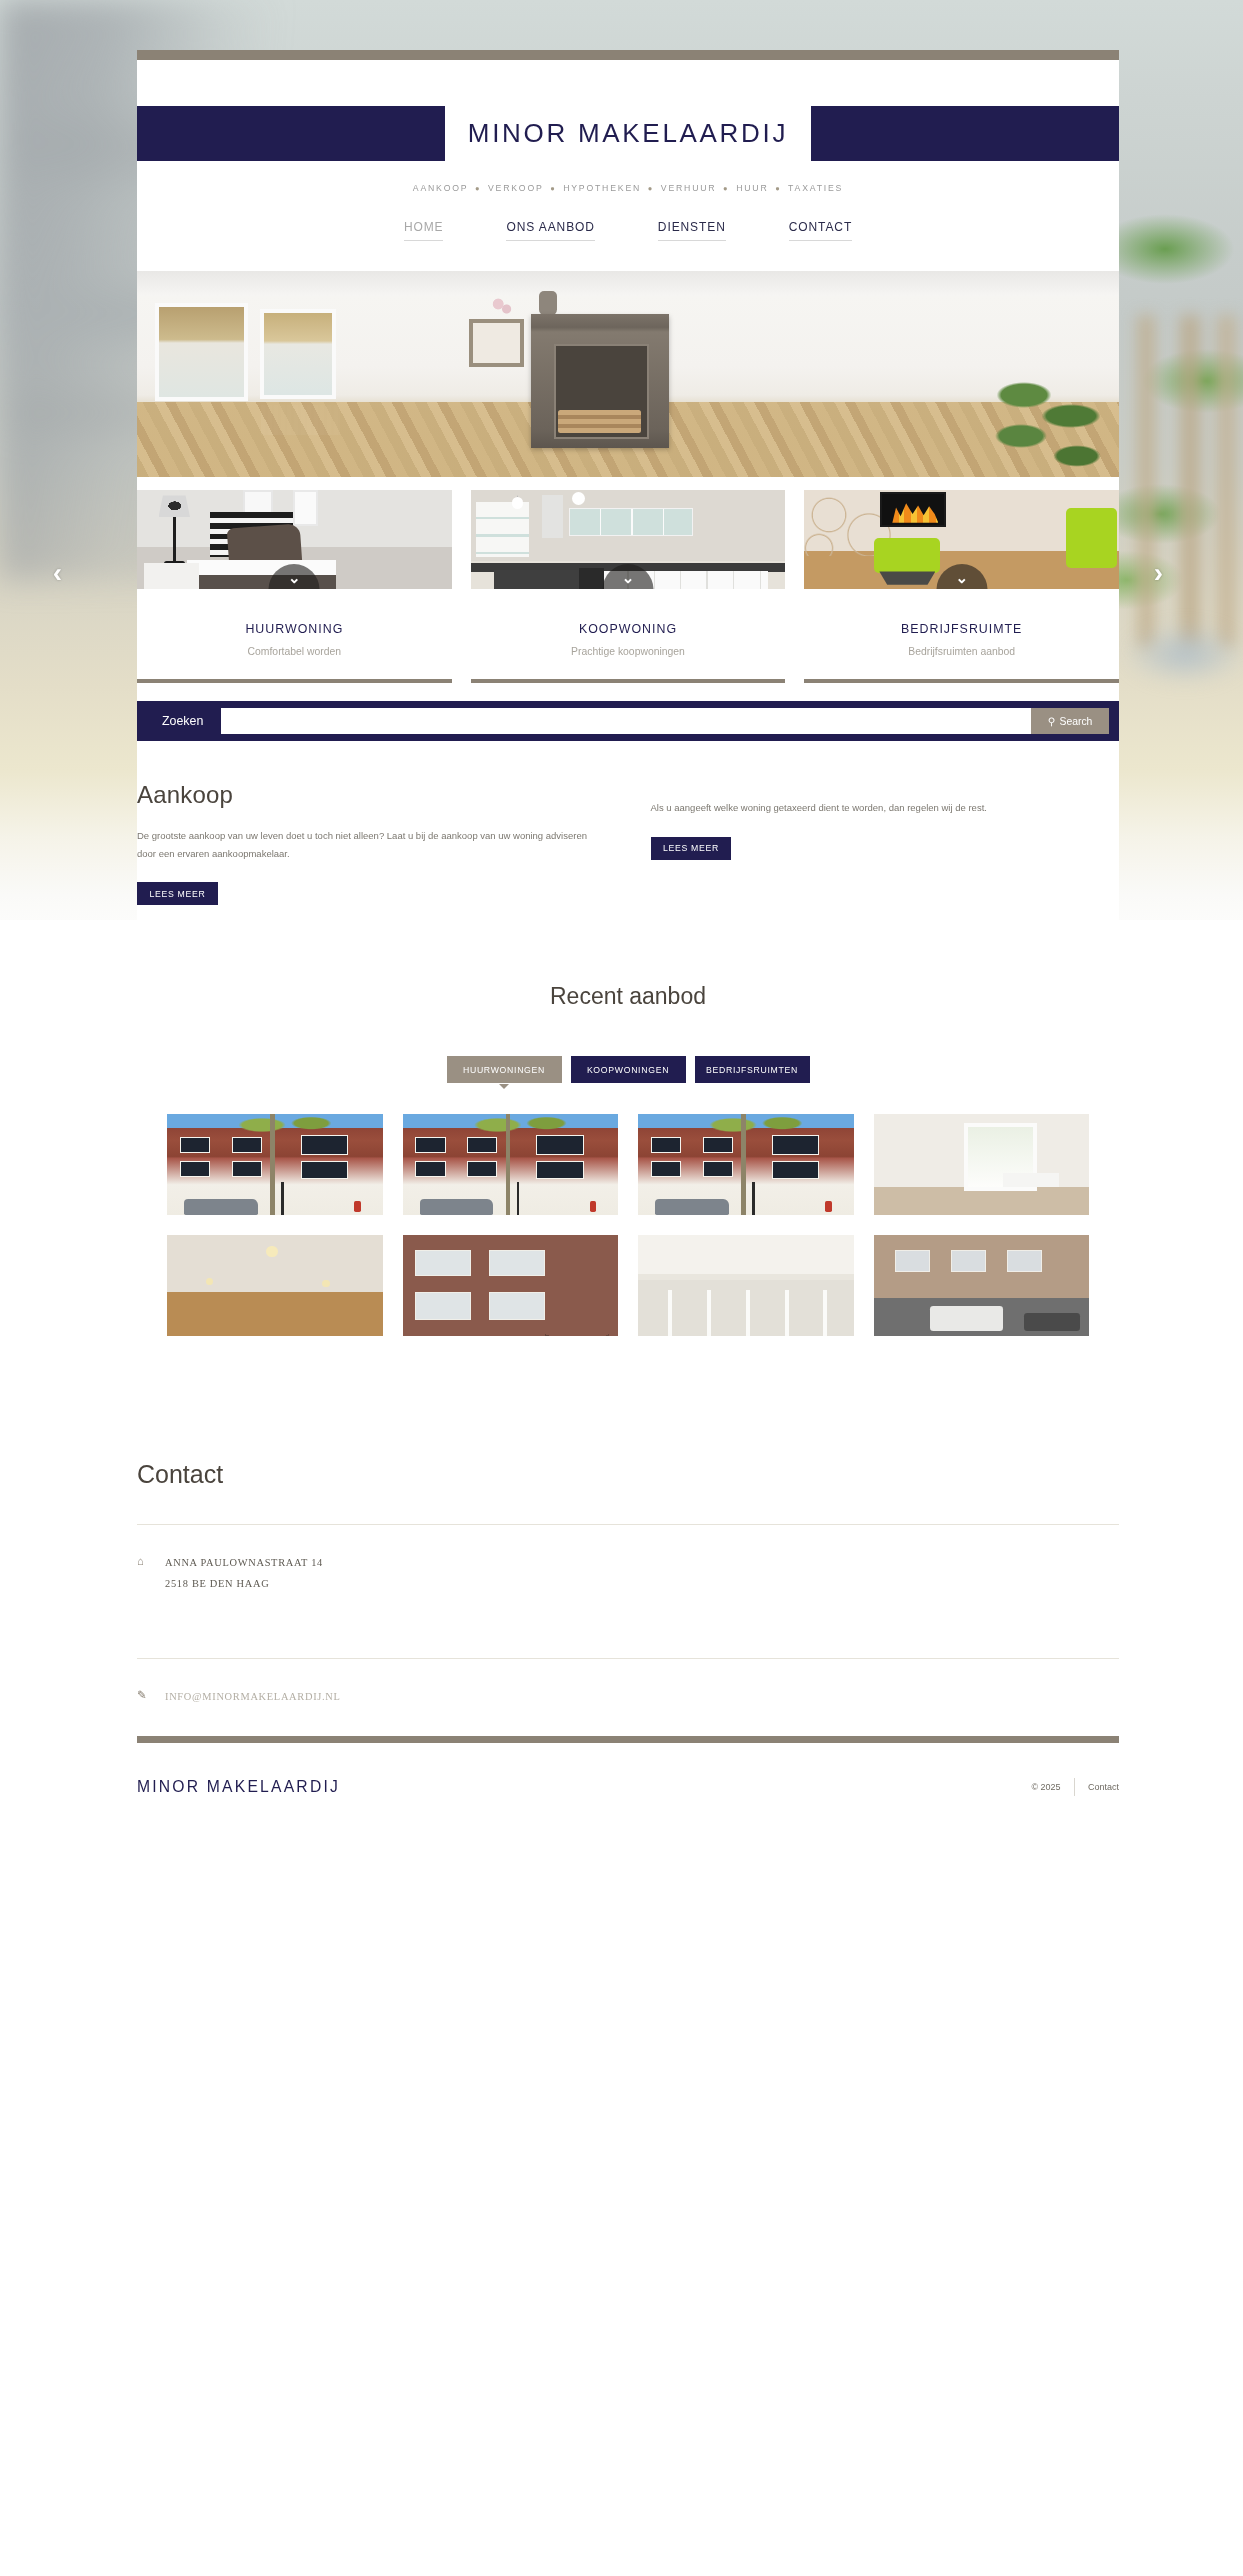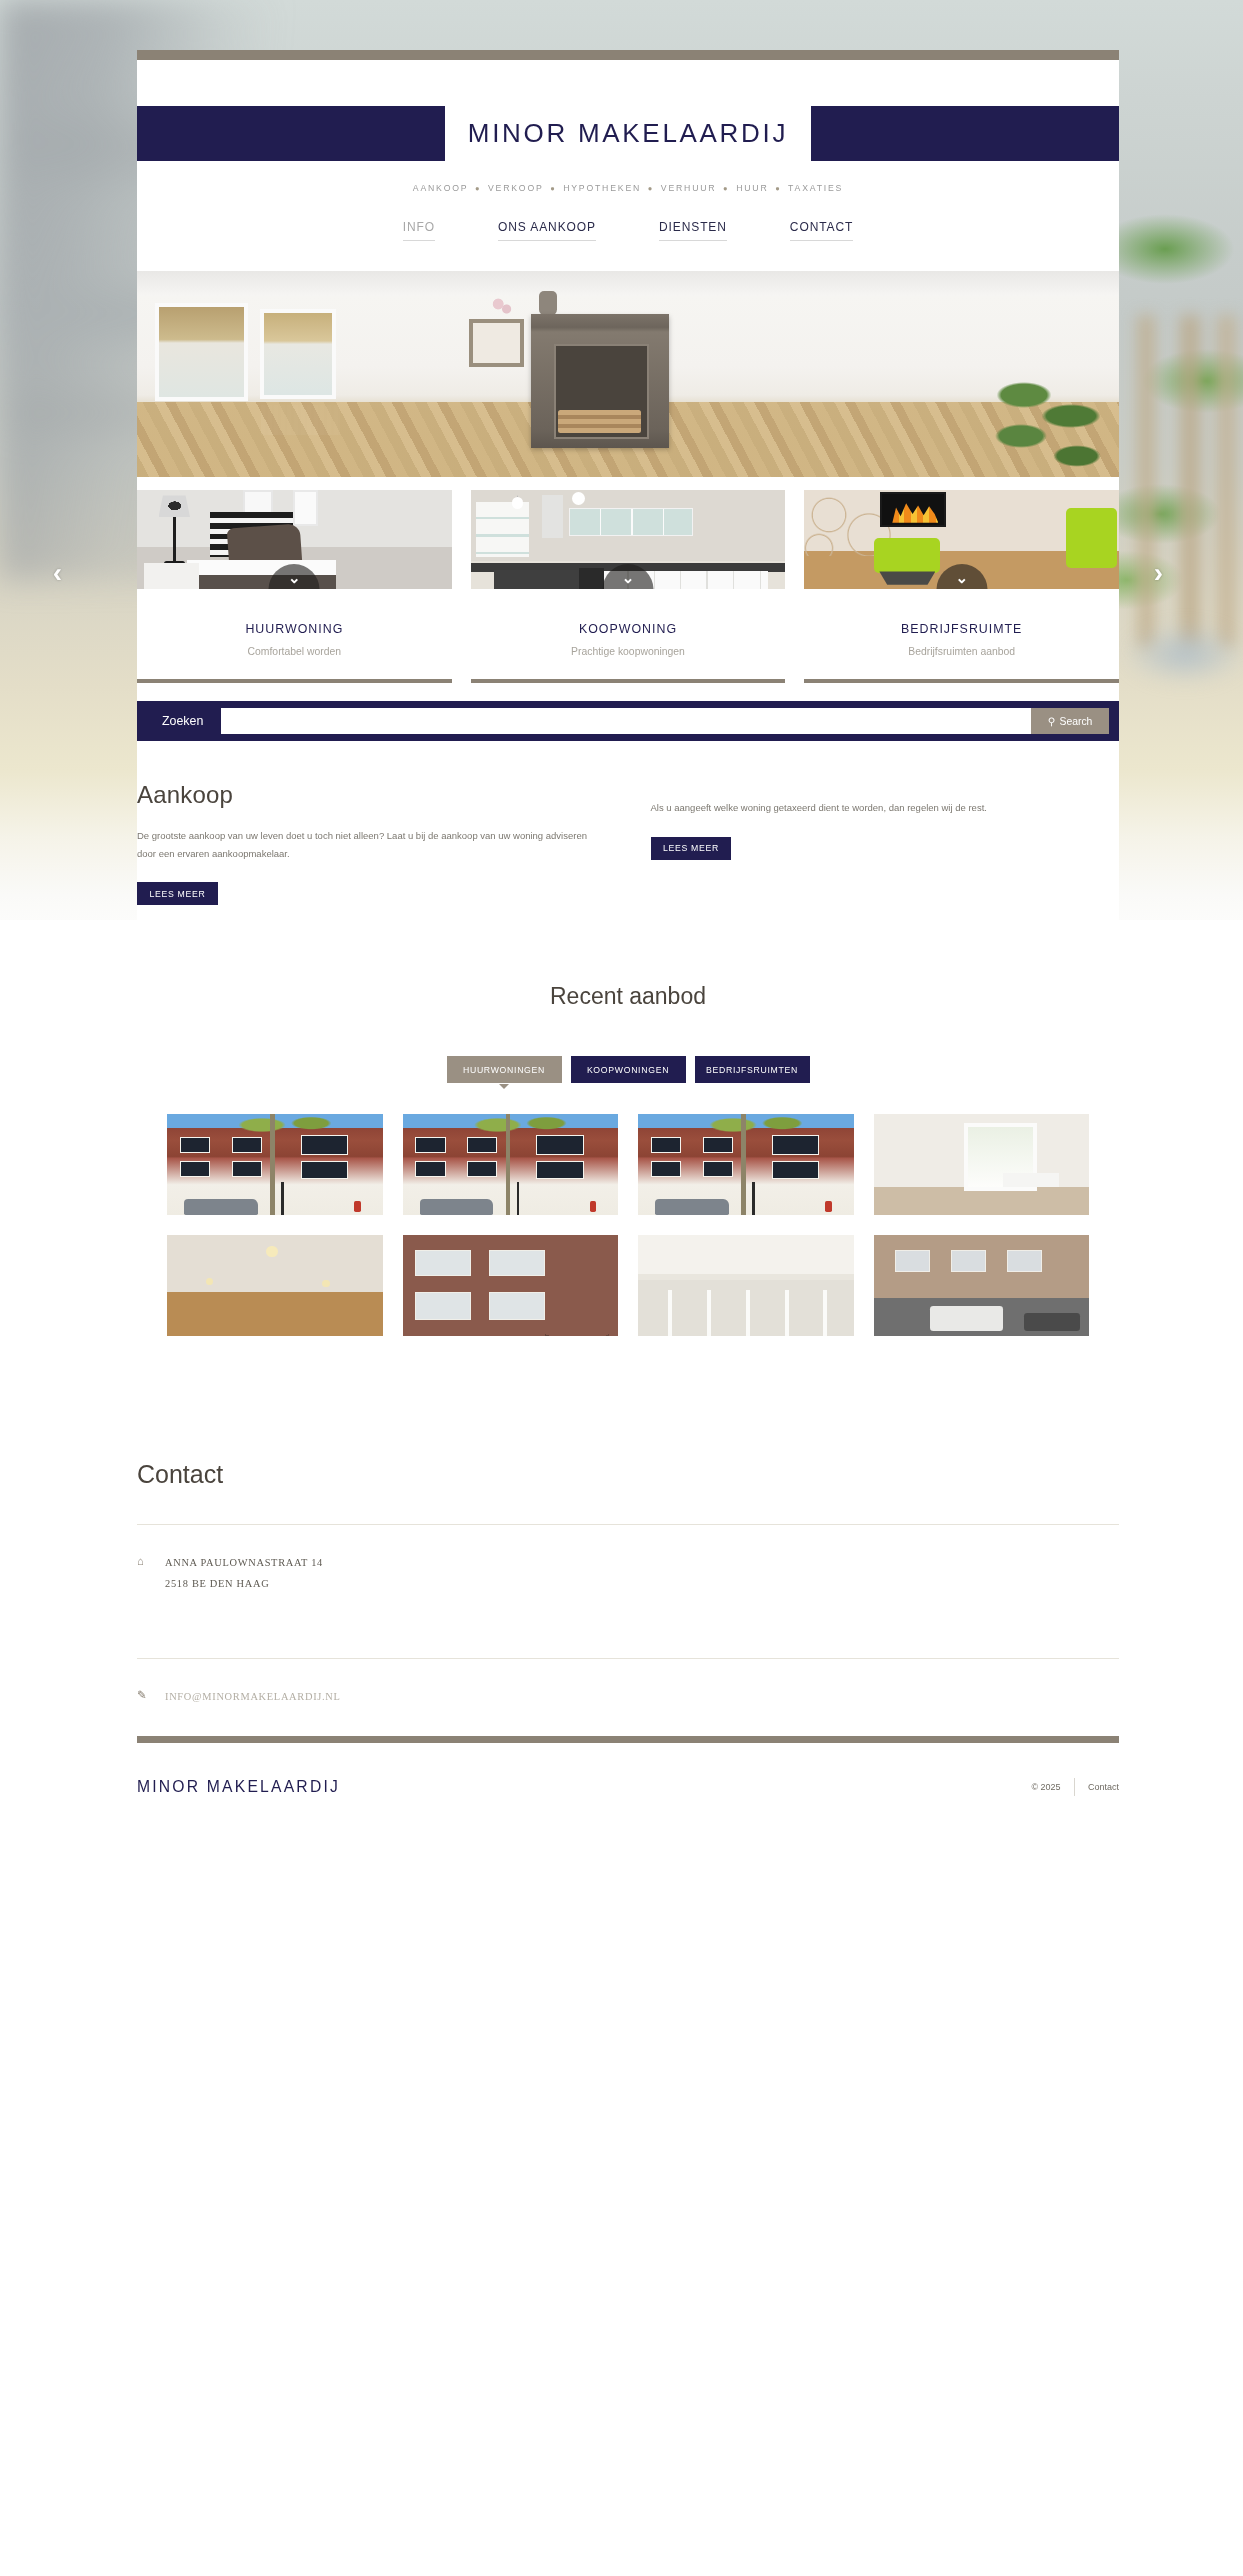--- a/index.html
+++ b/index.html
@@ -388,22 +388,22 @@
       <span>HYPOTHEKEN</span>
       <span class="dot">●</span>
       <span>VERHUUR</span>
       <span class="dot">●</span>
       <span>HUUR</span>
       <span class="dot">●</span>
       <span>TAXATIES</span>
     </div>
 
     <nav class="mainnav">
-      <a href="#" class="active">INFO</a>
-      <a href="#">ONS AANKOOP</a>
+      <a href="#" class="active">HOME</a>
+      <a href="#">ONS AANBOD</a>
       <a href="#">DIENSTEN</a>
       <a href="#">CONTACT</a>
     </nav>
   </header>
 
   <section class="hero">
     <div class="hero-img">
       <div class="hero-ceiling"></div>
       <div class="hero-window"></div>
       <div class="hero-window2"></div>

